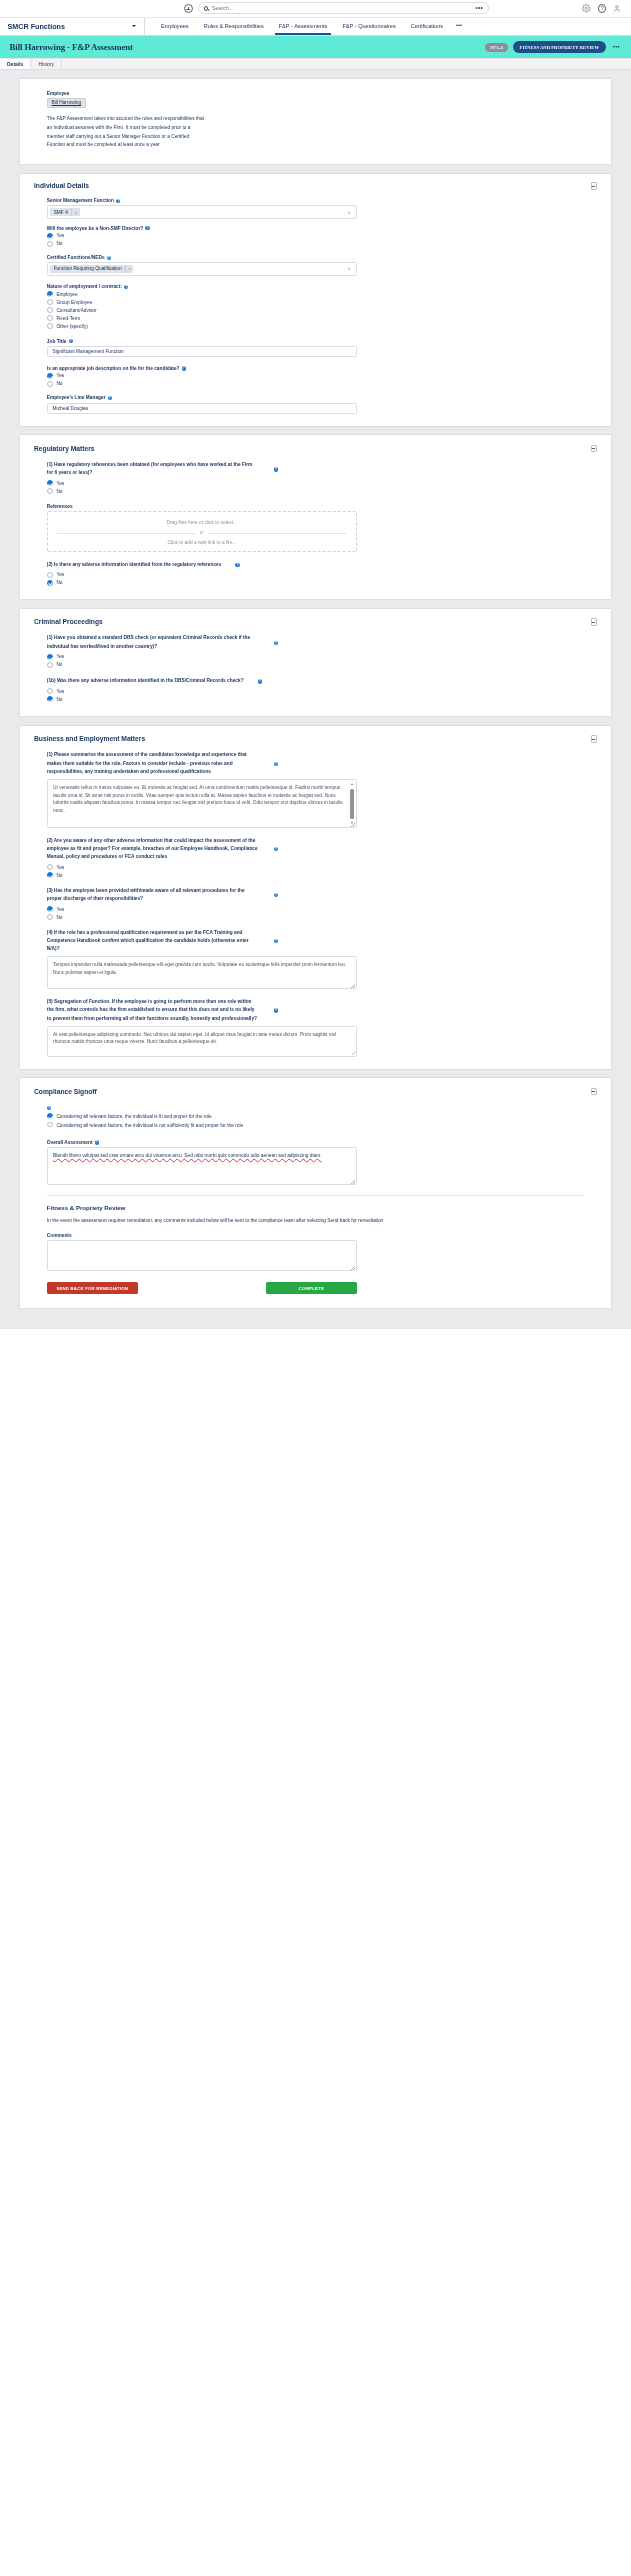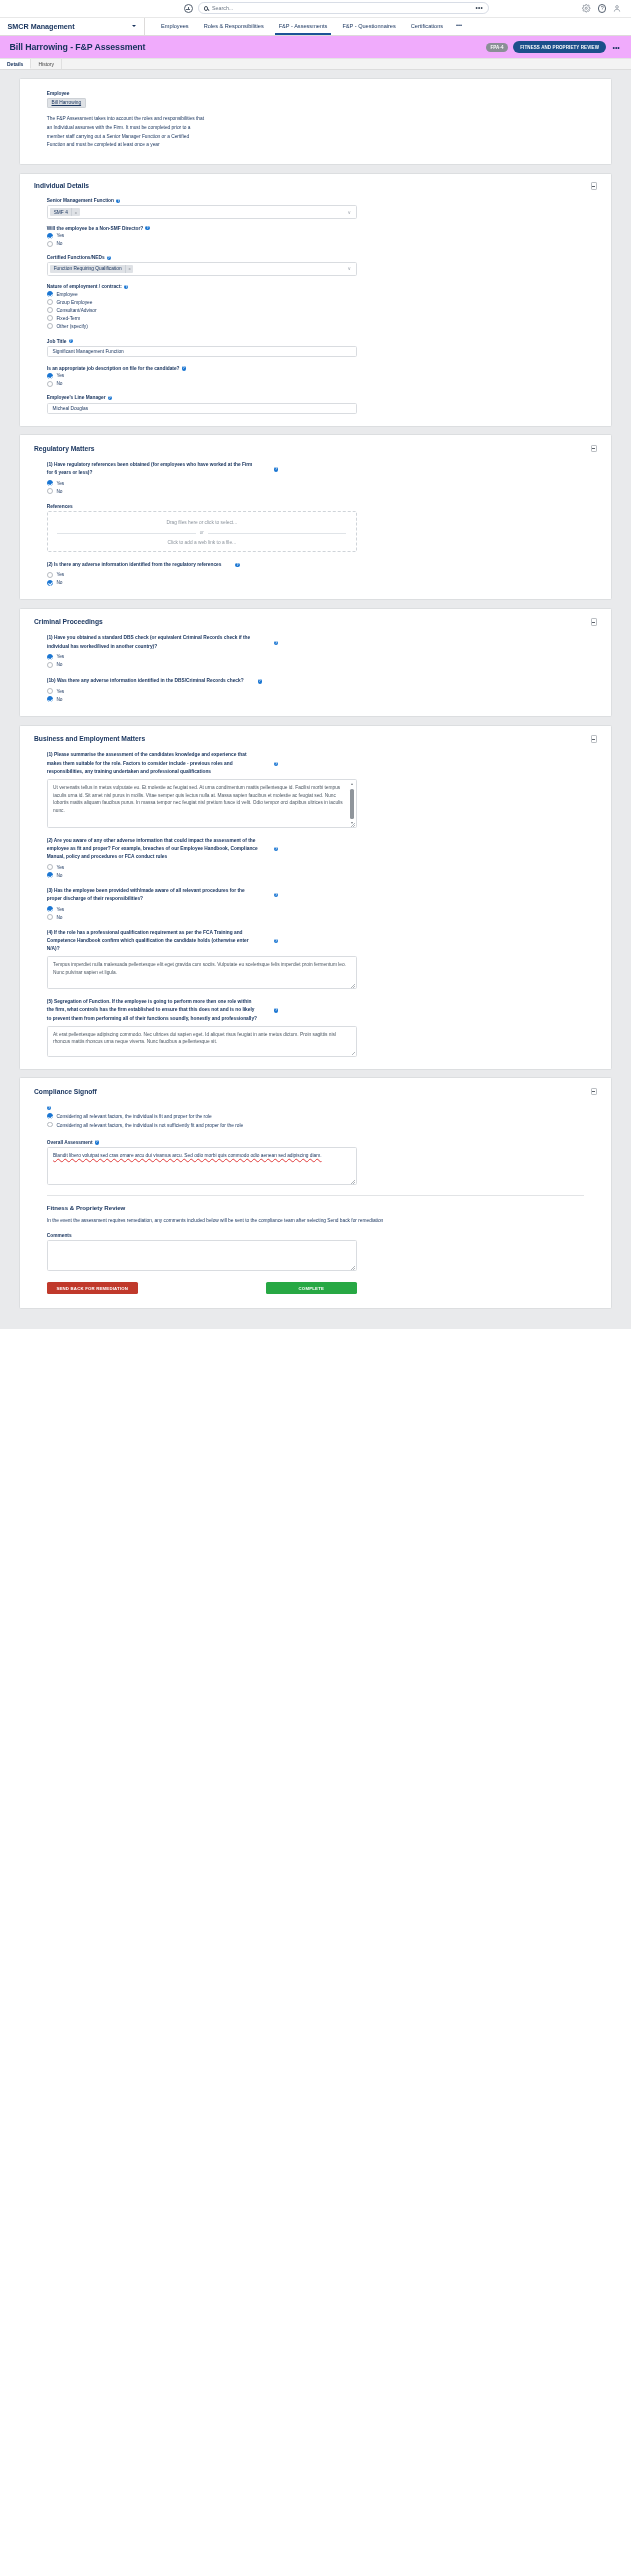--- a/index.html
+++ b/index.html
@@ -77,22 +77,22 @@
     color:#16325c; position:relative; white-space:nowrap; cursor:pointer;
   }
   .nav-tab.active { font-weight:normal; }
   .nav-tab.active:after {
     content:""; position:absolute; left:4.3px; right:4.3px; bottom:0; height:1.3px; background:#1b5297;
   }
   .nav-more { display:flex; align-items:center; padding:0 5.3px; color:#16325c; font-size:5.9px; line-height:3.2px; }
 
   
   .record-header {
-    background:#f0abfc; padding:5.9px 9.6px 4.8px 9.6px;
-    display:flex; align-items:center; border-bottom:0.5px solid #e5e5e5;
+    background:#5eead4; padding:5.9px 9.6px 4.8px 9.6px;
+    display:flex; align-items:center; border-bottom:0.5px solid #e5e5e5;font-family:Liberation Serif, serif;
   }
   .rec-title { font-size:8.8px; font-weight:bold; color:#16325c; flex:1; letter-spacing:-0.1px; }
   .rec-actions { display:flex; align-items:center; gap:4.8px; }
   .badge-pill {
     background:#8a8f96; color:#fff; font-size:4.5px; font-weight:bold;
     border-radius:5.9px; padding:2.1px 4.8px; letter-spacing:0.1px;
   }
   .primary-pill {
     background:#1b4f8a; color:#fff; font-size:4.5px; font-weight:bold;
     border-radius:7px; padding:3.2px 7px; letter-spacing:0.1px; cursor:pointer;
@@ -248,21 +248,21 @@
       <div class="ico-circle">?</div>
       <svg class="user-ico" viewBox="0 0 24 24" fill="none" stroke="#55606f" stroke-width="1.6">
         <circle cx="12" cy="8" r="4"></circle>
         <path d="M4 22c0-4.4 3.6-7 8-7s8 2.6 8 7"></path>
       </svg>
     </div>
   </div>
 
   <div class="app-nav">
     <div class="app-name">
-      <span>SMCR Management</span>
+      <span>SMCR Functions</span>
       <span class="chev"></span>
     </div>
     <div class="nav-tabs">
       <div class="nav-tab">
           <span>Employees</span>
         </div>
       <div class="nav-tab">
           <span>Roles &amp; Responsibilities</span>
         </div>
       <div class="nav-tab active">

